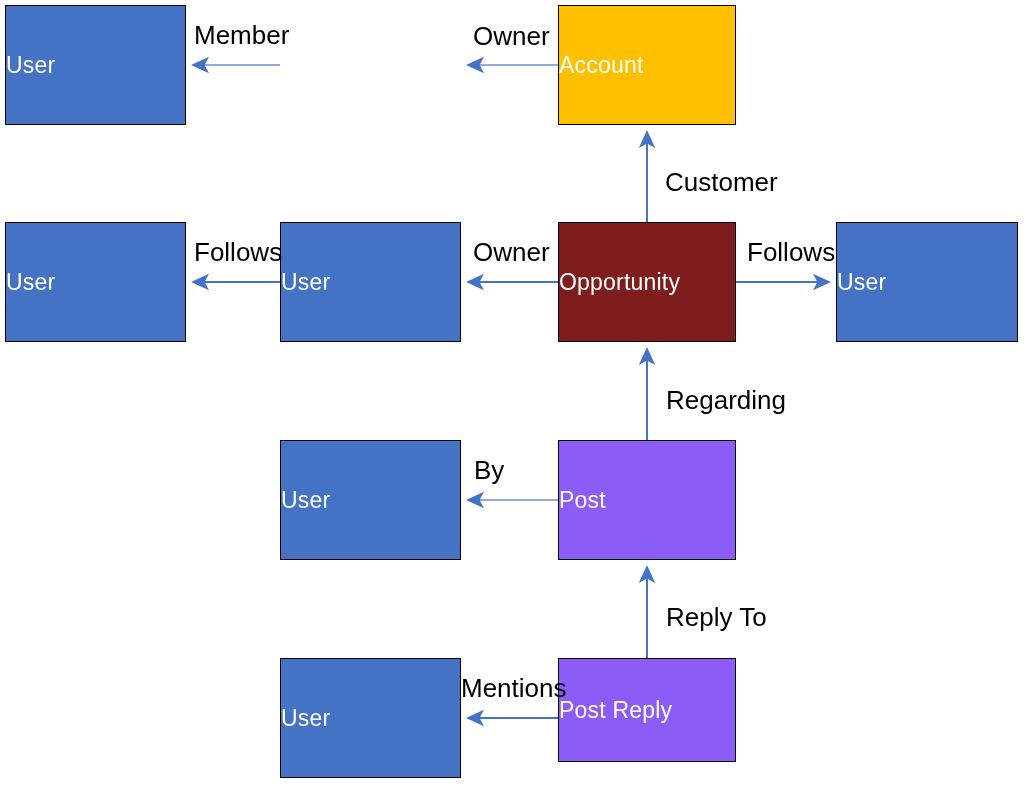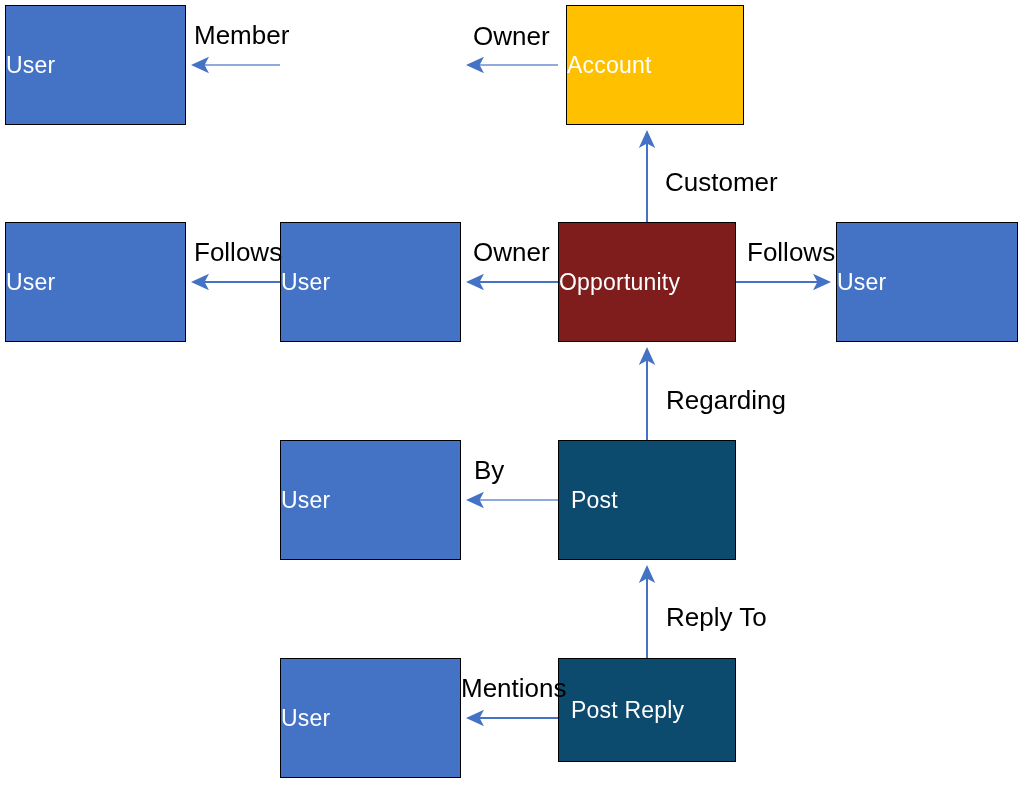--- a/index.html
+++ b/index.html
@@ -25,21 +25,21 @@
     color: #ffffff;
     font-size: 23px;
     font-family: "Liberation Sans", sans-serif;
     letter-spacing: 0.2px;
     line-height: 1;
     user-select: none;
   }
   .node.blue   { background: #4472c4; }
   .node.yellow { background: #ffc000; }
   .node.green  { background: #7f1d1d; }
-  .node.orange { background: #0c4a6e; padding-left: 12px; }
+  .node.orange { background: #8b5cf6; }
 
   .edge-label {
     position: absolute;
     color: #000000;
     font-size: 26px;
     font-family: "Liberation Sans", sans-serif;
     white-space: nowrap;
     line-height: 1;
     user-select: none;
   }
@@ -103,21 +103,21 @@
     <g>
       <line x1="558" y1="718" x2="468" y2="718" stroke="#4472c4" stroke-width="2" marker-end="url(#arrowhead)"></line>
     </g>
   </svg>
 
   <div class="node blue" style="left:5px; top:5px; width:181px; height:120px;">
     <span>User</span>
   </div>
 
 
-  <div class="node yellow" style="left:558px; top:5px; width:178px; height:120px;margin-left:8px;">
+  <div class="node yellow" style="left:558px; top:5px; width:178px; height:120px;">
     <span>Account</span>
   </div>
 
   <div class="node blue" style="left:5px; top:222px; width:181px; height:120px;">
     <span>User</span>
   </div>
 
   <div class="node blue" style="left:280px; top:222px; width:181px; height:120px;">
     <span>User</span>
   </div>

